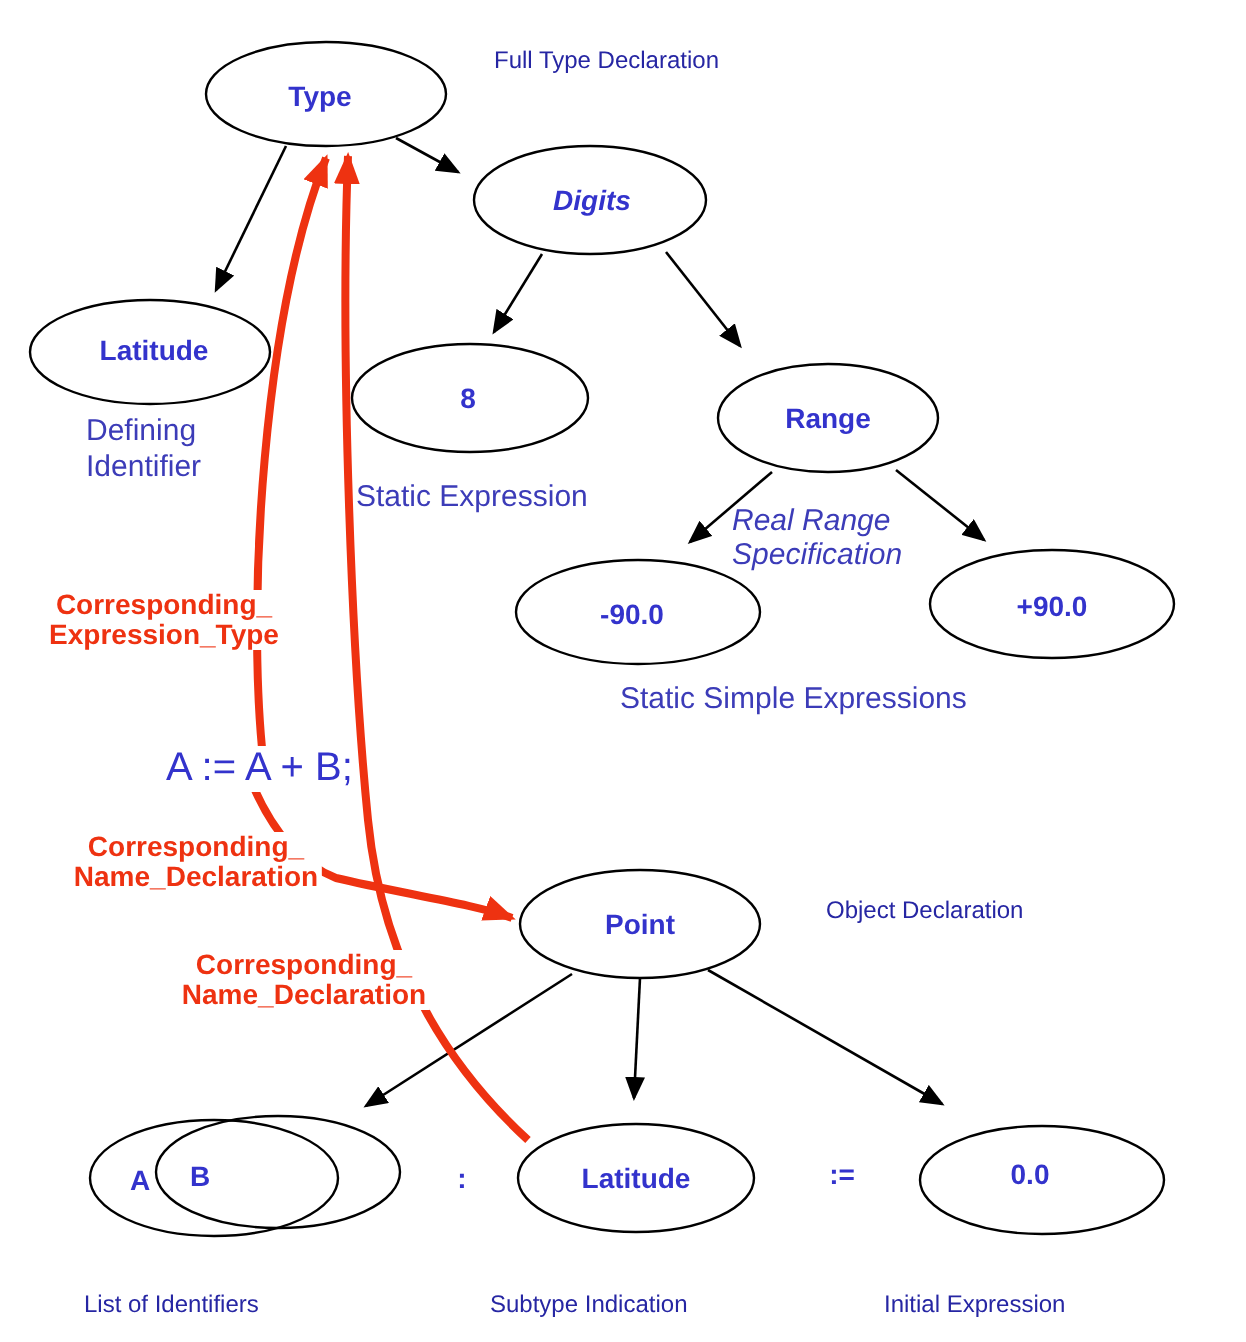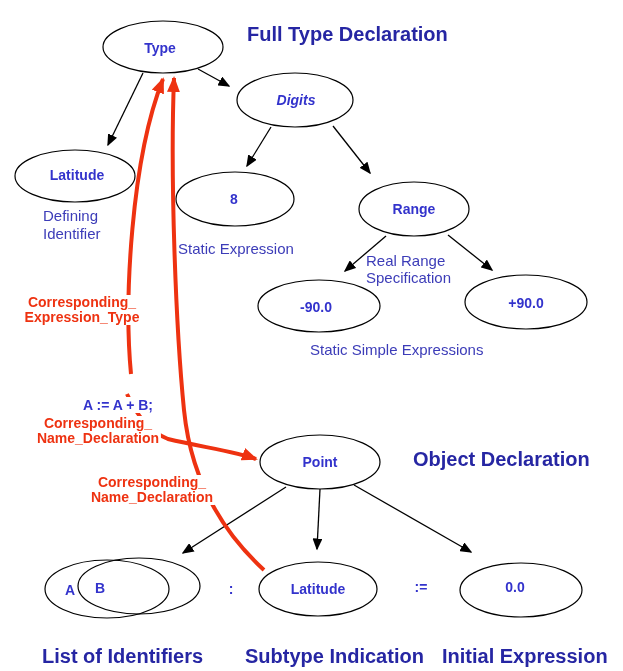--- a/index.html
+++ b/index.html
@@ -6,33 +6,33 @@
   .canvas{position:relative;width:623px;height:671px;background:var(--background,#fff);
           font-family:"Liberation Sans",sans-serif;overflow:hidden;}
   svg.layer{position:absolute;left:0;top:0;}
   .node{fill:none;stroke:#000;stroke-width:1.2px;}
   .edge{stroke:#000;stroke-width:1.3px;fill:none;}
   .rededge{stroke:var(--red,#ee3211);stroke-width:4px;fill:none;}
   .mk-black{fill:#000;}
   .mk-red{fill:var(--red,#ee3211);}
   .node-label{position:absolute;transform:translate(-50%,-50%);font-weight:bold;font-size:14px;
               color:var(--node_text,#3333cc);white-space:nowrap;}
-  .header{position:absolute;font-weight:bold;font-size:20px;color:var(--header_text,#2626a3);
+  .header{position:absolute;font-weight:normal;font-size:12px;color:var(--header_text,#2626a3);
           white-space:nowrap;}
   .annot{position:absolute;font-size:15px;color:var(--annotation_text,#3c3cb8);white-space:nowrap;}
   .annot .ln{display:block;}
   .lh20 .ln{line-height:20px;}
   .lh18 .ln{line-height:18px;}
-  .lh17 .ln{line-height:17px;}
+  .lh17 .ln{line-height:17px;font-style:italic;}
   .red-label{position:absolute;transform:translateX(-50%);text-align:center;font-weight:bold;
              font-size:14px;line-height:15px;color:var(--red,#ee3211);
              background:var(--background,#fff);padding:0 2px;white-space:nowrap;}
   .red-label .ln{display:block;}
-  .statement{position:absolute;font-weight:bold;font-size:14px;color:var(--node_text,#3333cc);
-             background:var(--background,#fff);padding:0 1px;white-space:nowrap;margin-top:24px;}
+  .statement{position:absolute;font-weight:normal;font-size:20px;color:var(--node_text,#3333cc);
+             background:var(--background,#fff);padding:0 1px;white-space:nowrap;}
 </style>
 </head>
 <body>
 
 <div class="canvas">
 
   <svg class="layer" width="623" height="671" viewBox="0 0 623 671">
     <defs>
       <marker id="mb" markerUnits="userSpaceOnUse" markerWidth="12" markerHeight="10" refX="10.5" refY="5" orient="auto">
         <path d="M0,0 L12,5 L0,10 z" class="mk-black"></path>

